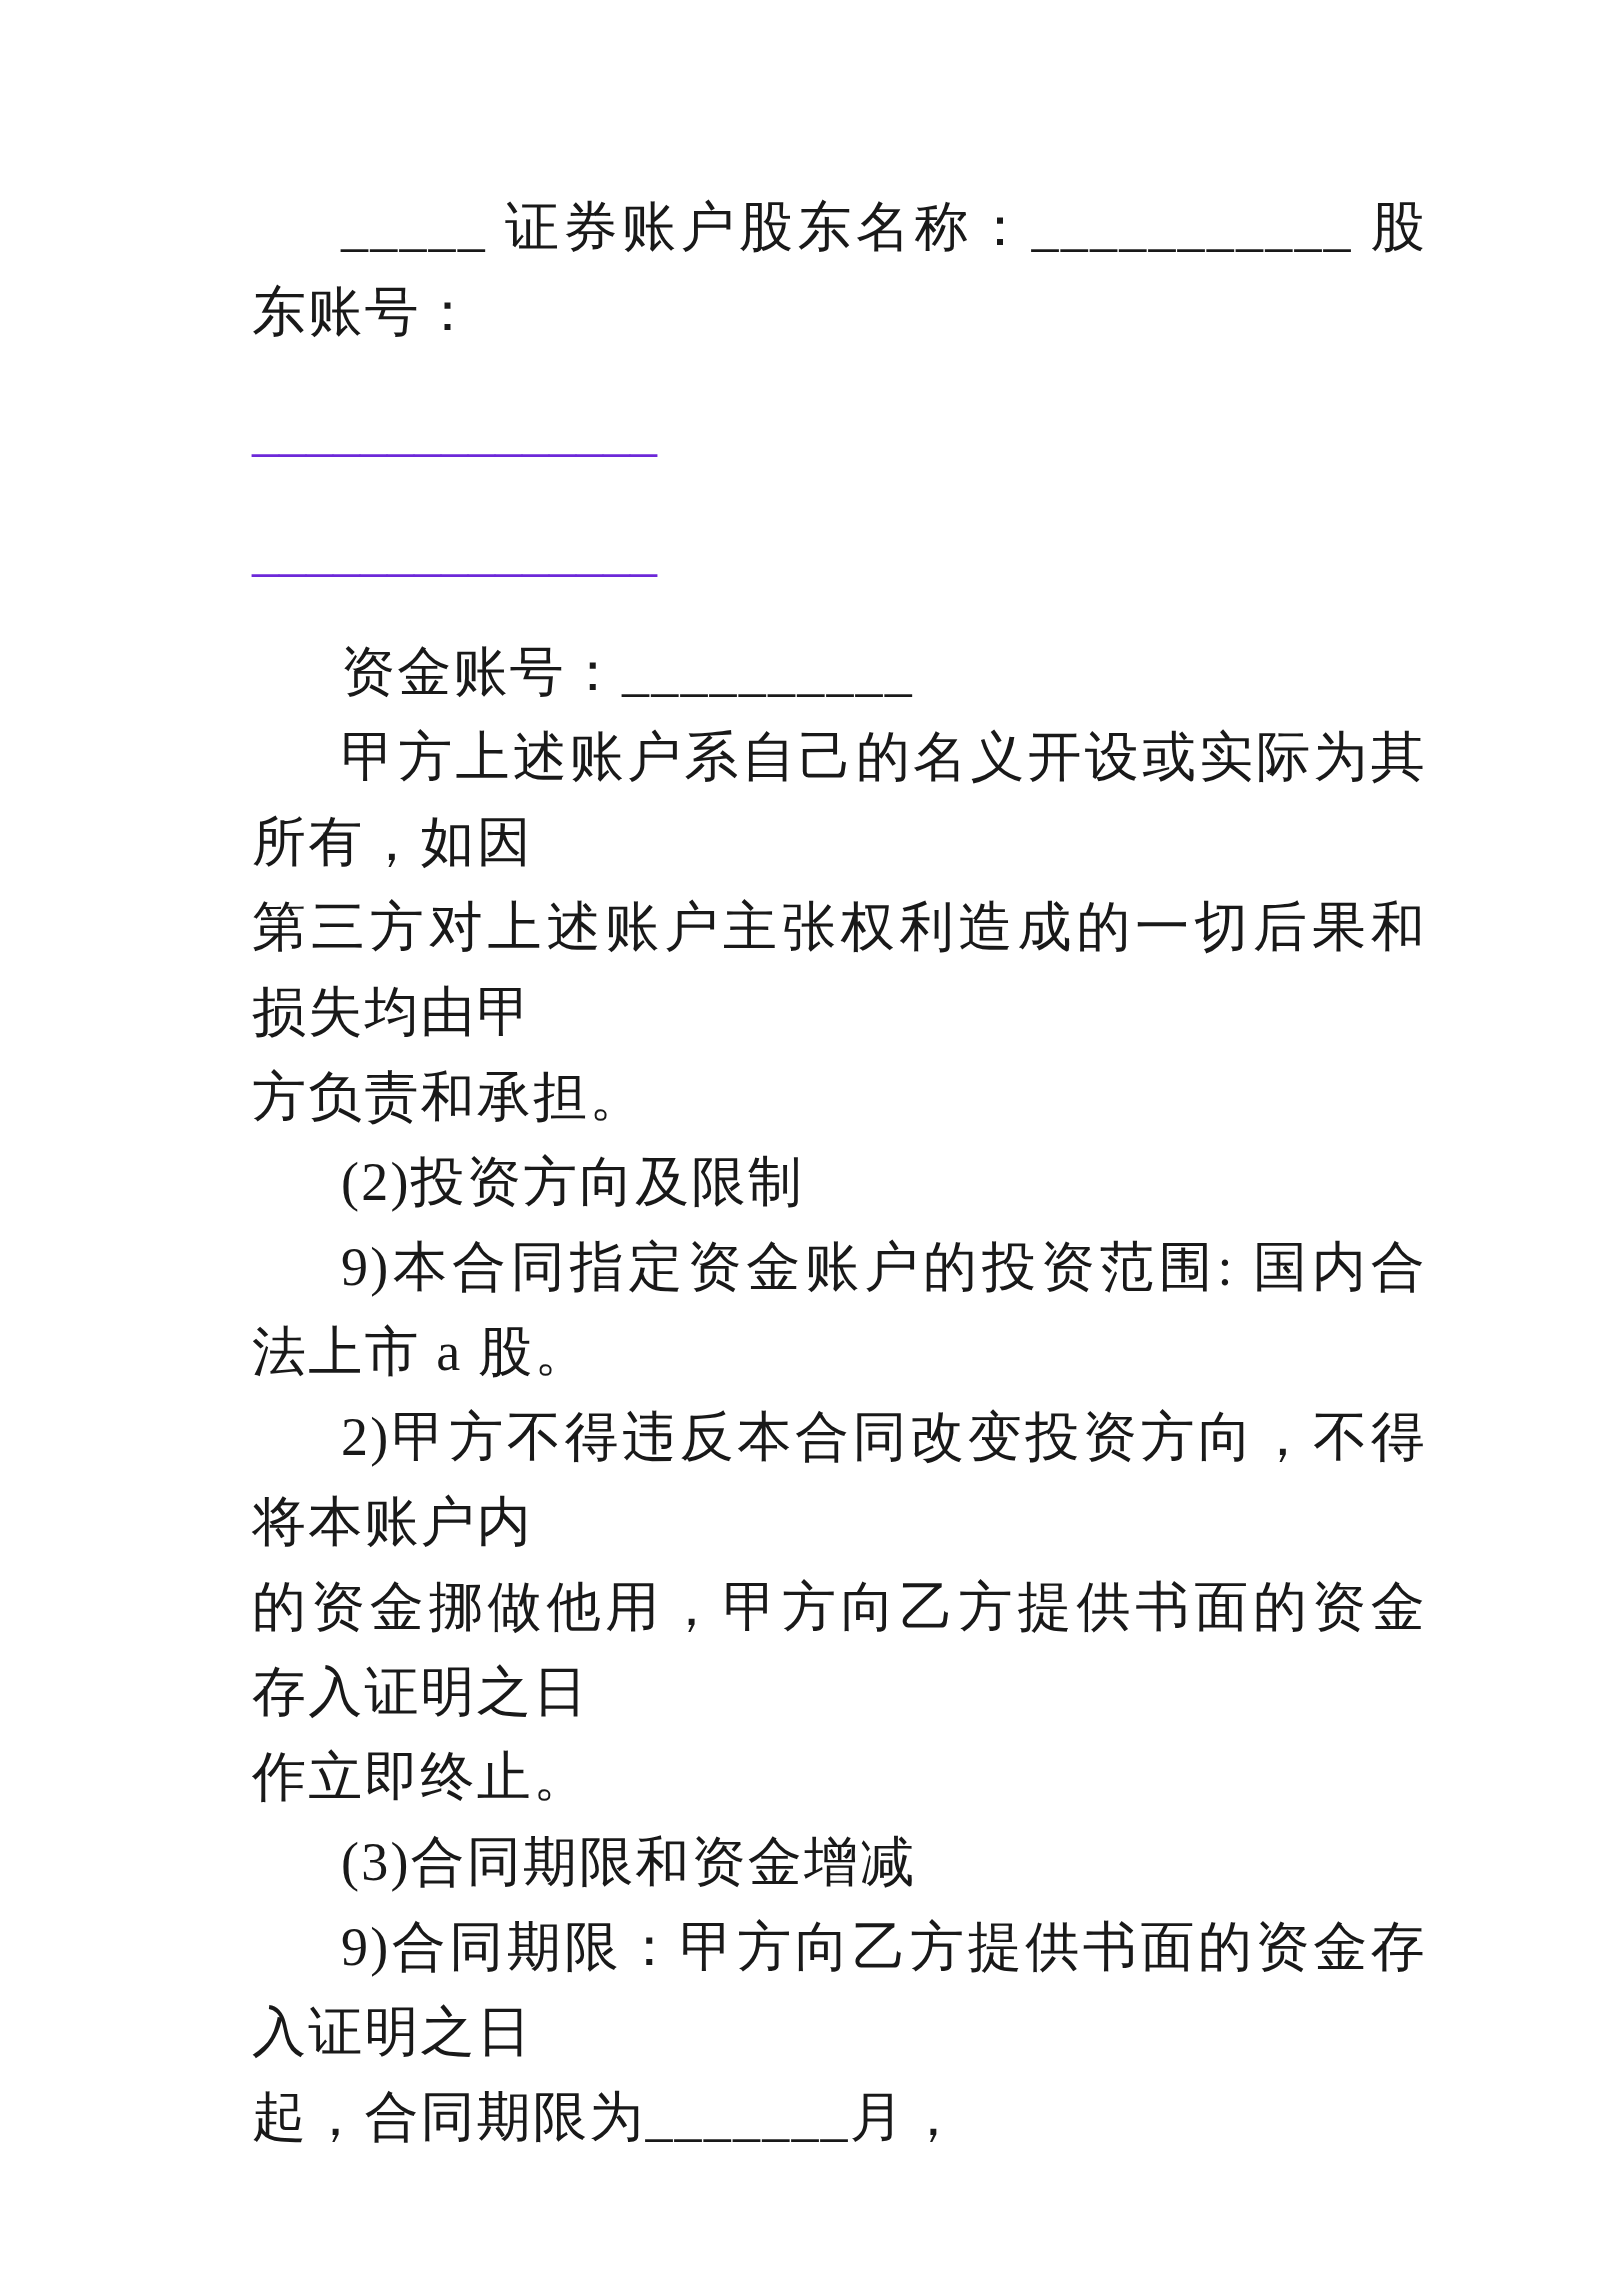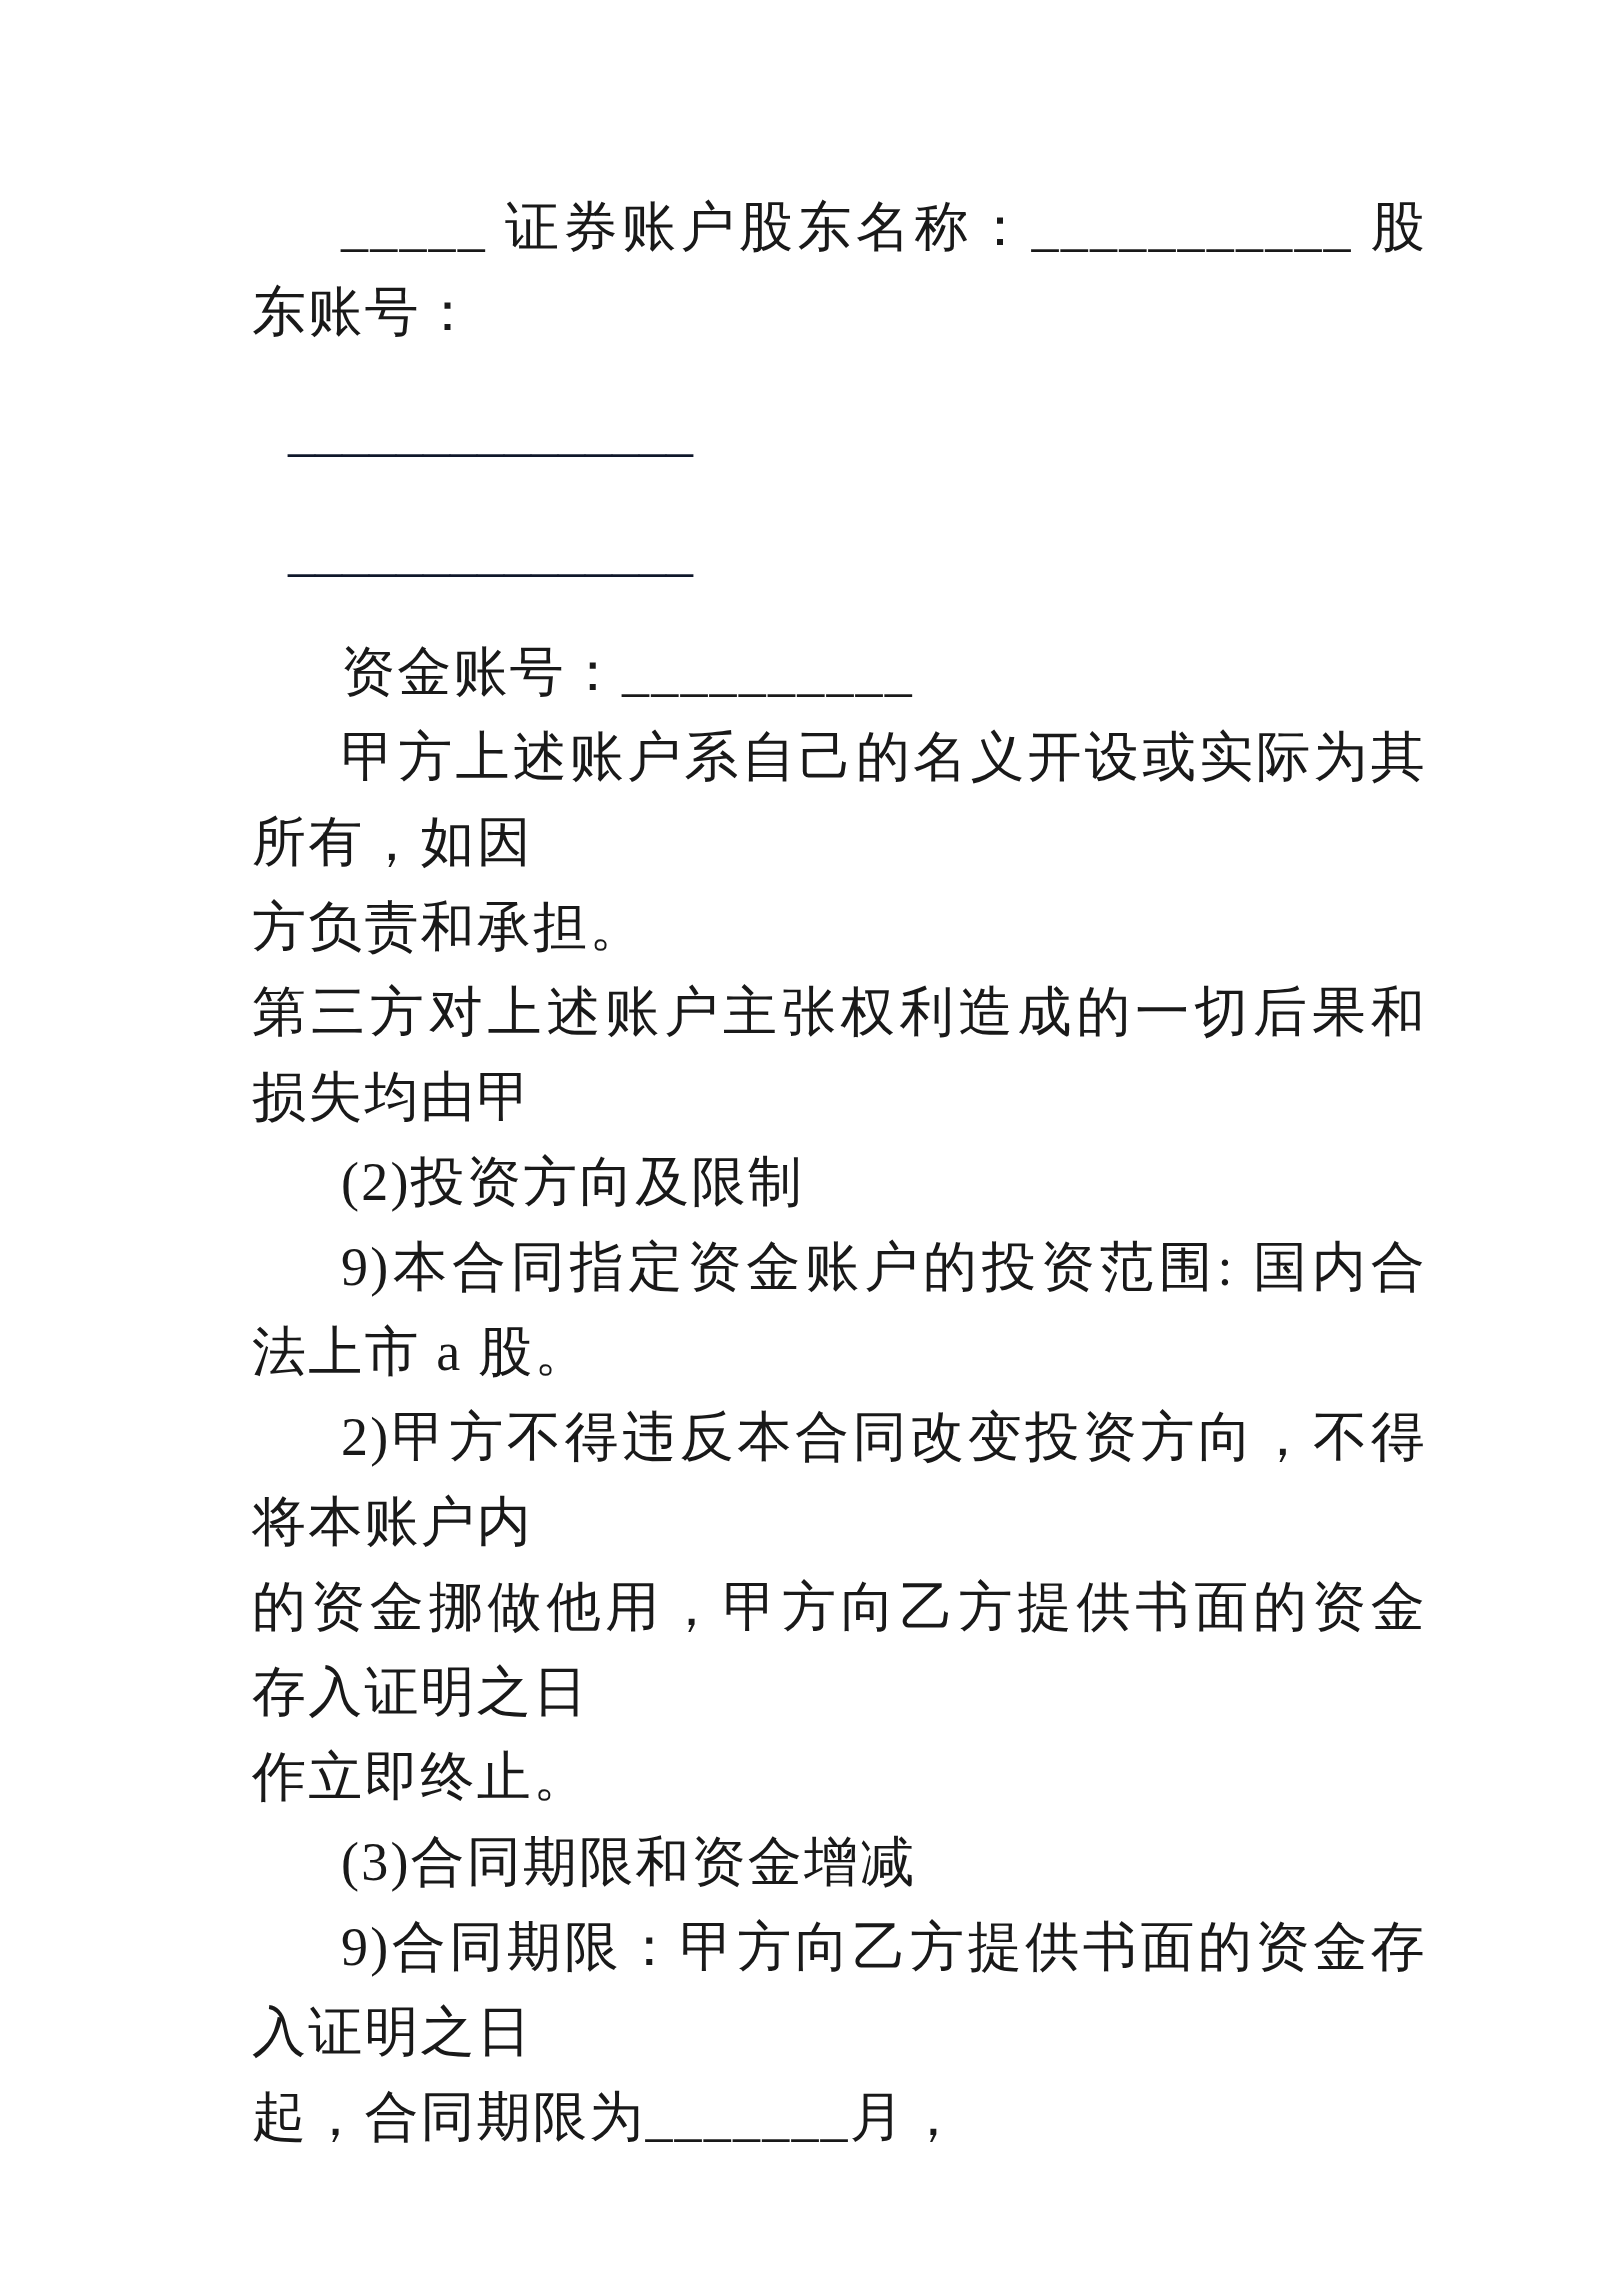--- a/index.html
+++ b/index.html
@@ -36,37 +36,36 @@
     white-space: pre-wrap;
     color: #191919;
   }
   .line.indent {
     text-indent: 89px;
   }
   .line.gap-after {
     margin-bottom: 35px;
   }
   .line.underline-only {
-    color: #0f172a;
+    color: #6d28d9;
     letter-spacing: 0;
-    margin-left: 36px;
   }
 </style>
 </head>
 <body>
 
 <div class="page">
   <div class="doc-body">
     <div class="line indent gap-after">_____ 证券账户股东名称：___________ 股东账号：</div>
     <div class="line underline-only gap-after">_______________</div>
     <div class="line underline-only gap-after">_______________</div>
     <div class="line indent">资金账号：__________</div>
     <div class="line indent">甲方上述账户系自己的名义开设或实际为其所有，如因</div>
+    <div class="line">第三方对上述账户主张权利造成的一切后果和损失均由甲</div>
     <div class="line">方负责和承担。</div>
-    <div class="line">第三方对上述账户主张权利造成的一切后果和损失均由甲</div>
     <div class="line indent">(2)投资方向及限制</div>
     <div class="line indent">9)本合同指定资金账户的投资范围: 国内合法上市 a 股。</div>
     <div class="line indent">2)甲方不得违反本合同改变投资方向，不得将本账户内</div>
     <div class="line">的资金挪做他用，甲方向乙方提供书面的资金存入证明之日</div>
     <div class="line">作立即终止。</div>
     <div class="line indent">(3)合同期限和资金增减</div>
     <div class="line indent">9)合同期限：甲方向乙方提供书面的资金存入证明之日</div>
     <div class="line">起，合同期限为_______月，</div>
 
   </div>

